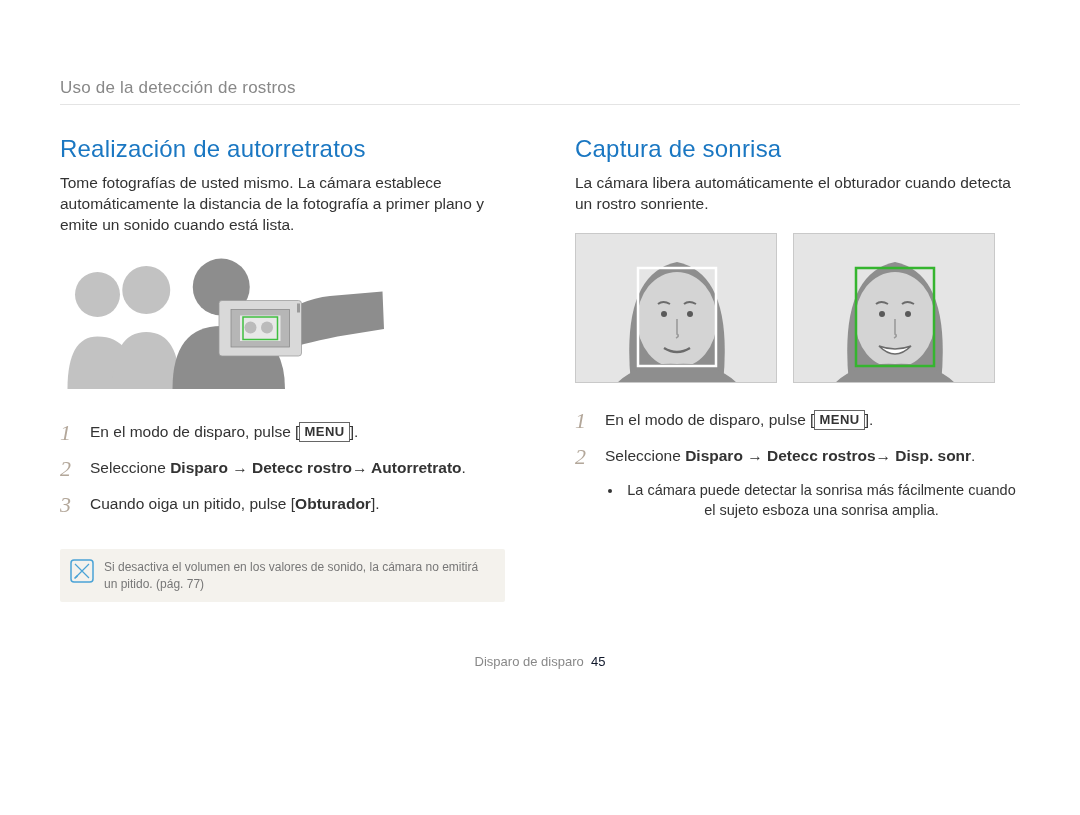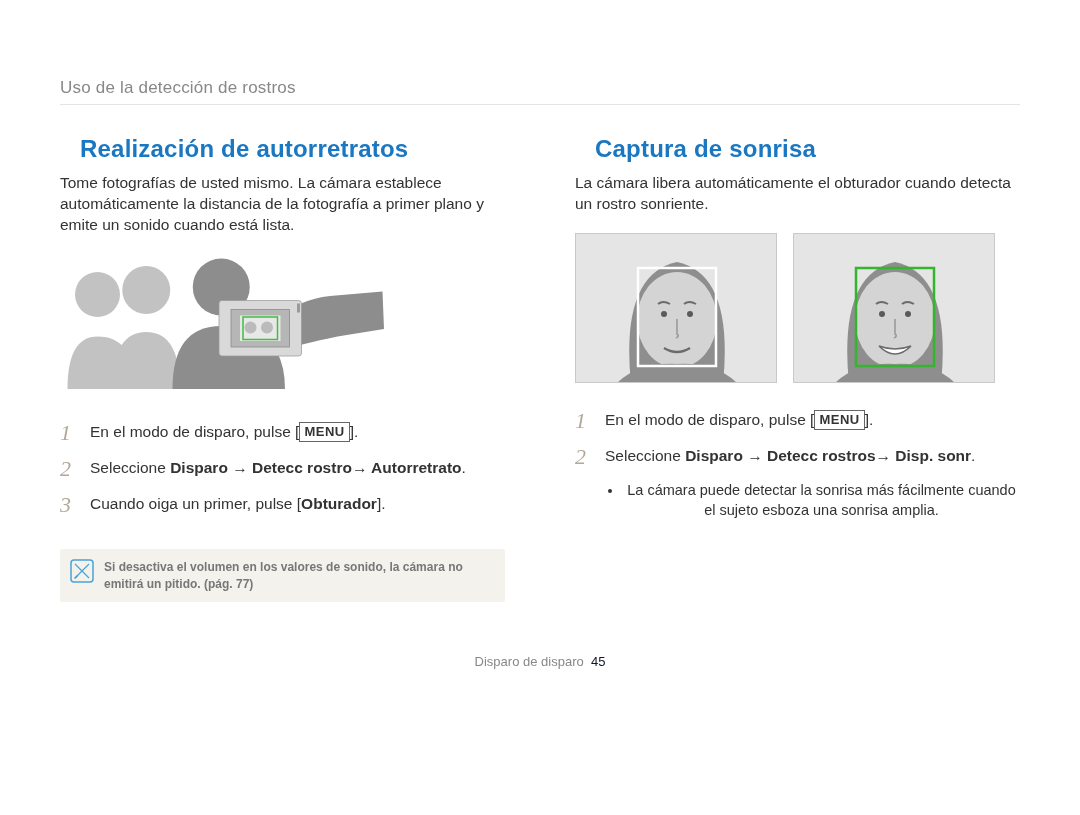--- a/index.html
+++ b/index.html
@@ -2,31 +2,31 @@
 <html><head>
 <meta charset="utf-8">
 <style>
   * { box-sizing: border-box; margin: 0; padding: 0; }
   html, body { width: 1080px; height: 815px; font-family: Arial, Helvetica, sans-serif; background: #fff; color: #222; }
   .page { position: relative; width: 1080px; height: 693px; padding: 78px 60px 0 60px; }
   .breadcrumb { font-size: 17px; font-weight: 300; color: #888; letter-spacing: 0.2px; margin-bottom: 6px; }
   .breadcrumb-rule { border: none; border-top: 1px solid #e4e4e4; margin-bottom: 30px; width: 100%; }
   .columns { display: flex; gap: 70px; }
   .col { flex: 1 1 0; }
-  .section-title { font-size: 24px; font-weight: 700; color: #1a77c2; margin-bottom: 10px; letter-spacing: 0.2px; margin-left: 20px; }
+  .section-title { font-size: 24px; font-weight: 400; color: #1a77c2; margin-bottom: 10px; letter-spacing: 0.2px; }
   .section-intro { font-size: 15.5px; line-height: 1.35; color: #333; margin-bottom: 18px; }
   .illus { margin: 8px 0 24px 0; }
   .steps { list-style: none; }
   .steps li { display: flex; align-items: flex-start; gap: 12px; padding: 4px 0 8px 0; }
   .step-num { font-style: italic; font-size: 22px; color: #b3a79a; font-family: Georgia, 'Times New Roman', serif; min-width: 18px; line-height: 1.1; }
   .step-body { font-size: 15.5px; line-height: 1.4; color: #333; }
   .menu-badge { display: inline-block; border: 1px solid #666; padding: 0 4px; font-size: 13px; font-weight: 700; letter-spacing: 0.5px; vertical-align: 1px; font-family: Arial, sans-serif; }
   .bold { font-weight: 700; }
   .sub-bullets { list-style: disc; margin: 4px 0 0 48px; font-size: 14.5px; color: #333; line-height: 1.35; text-align: center; }
-  .note-box { display: flex; align-items: flex-start; gap: 10px; background: #f4f2ed; padding: 10px 14px 10px 10px; margin-top: 24px; border-radius: 2px; font-weight: bold; }
+  .note-box { display: flex; align-items: flex-start; gap: 10px; background: #f4f2ed; padding: 10px 14px 10px 10px; margin-top: 24px; border-radius: 2px; }
   .note-icon { width: 24px; height: 24px; flex-shrink: 0; }
   .note-text { font-size: 12px; color: #777; line-height: 1.35; }
   .right-illus-row { display: flex; gap: 16px; margin: 4px 0 22px 0; }
   .face-box { width: 202px; height: 150px; border: 1px solid #c9c9c9; background: #e5e5e5; position: relative; overflow: hidden; }
   .footer { position: absolute; bottom: 24px; left: 0; right: 0; text-align: center; font-size: 13px; color: #888; }
   .footer .pnum { color: #0f172a; }
 </style>
 </head>
 <body>
 
@@ -79,21 +79,21 @@
         </li>
         <li>
           <span class="step-num">2</span>
           <span class="step-body">
             <span>Seleccione </span><span class="bold">Disparo → Detecc rostro→ Autorretrato</span><span>.</span>
           </span>
         </li>
         <li>
           <span class="step-num">3</span>
           <span class="step-body">
-            <span>Cuando oiga un primer, pulse [</span><span class="bold">Obturador</span><span>].</span>
+            <span>Cuando oiga un pitido, pulse [</span><span class="bold">Obturador</span><span>].</span>
           </span>
         </li>
       </ol>
 
       <div class="note-box">
         <svg class="note-icon" viewBox="0 0 24 24">
           <rect x="1" y="1" width="22" height="22" rx="3" fill="none" stroke="#4aa3d6" stroke-width="1.5"></rect>
           <path d="M5 5 L19 19 M8 16 Q7 18 5 19 M19 5 L5 19" stroke="#4aa3d6" stroke-width="1.2" fill="none"></path>
           <path d="M4 19 L7 16 L8 17 L5 20 Z" fill="#4aa3d6"></path>
         </svg>

